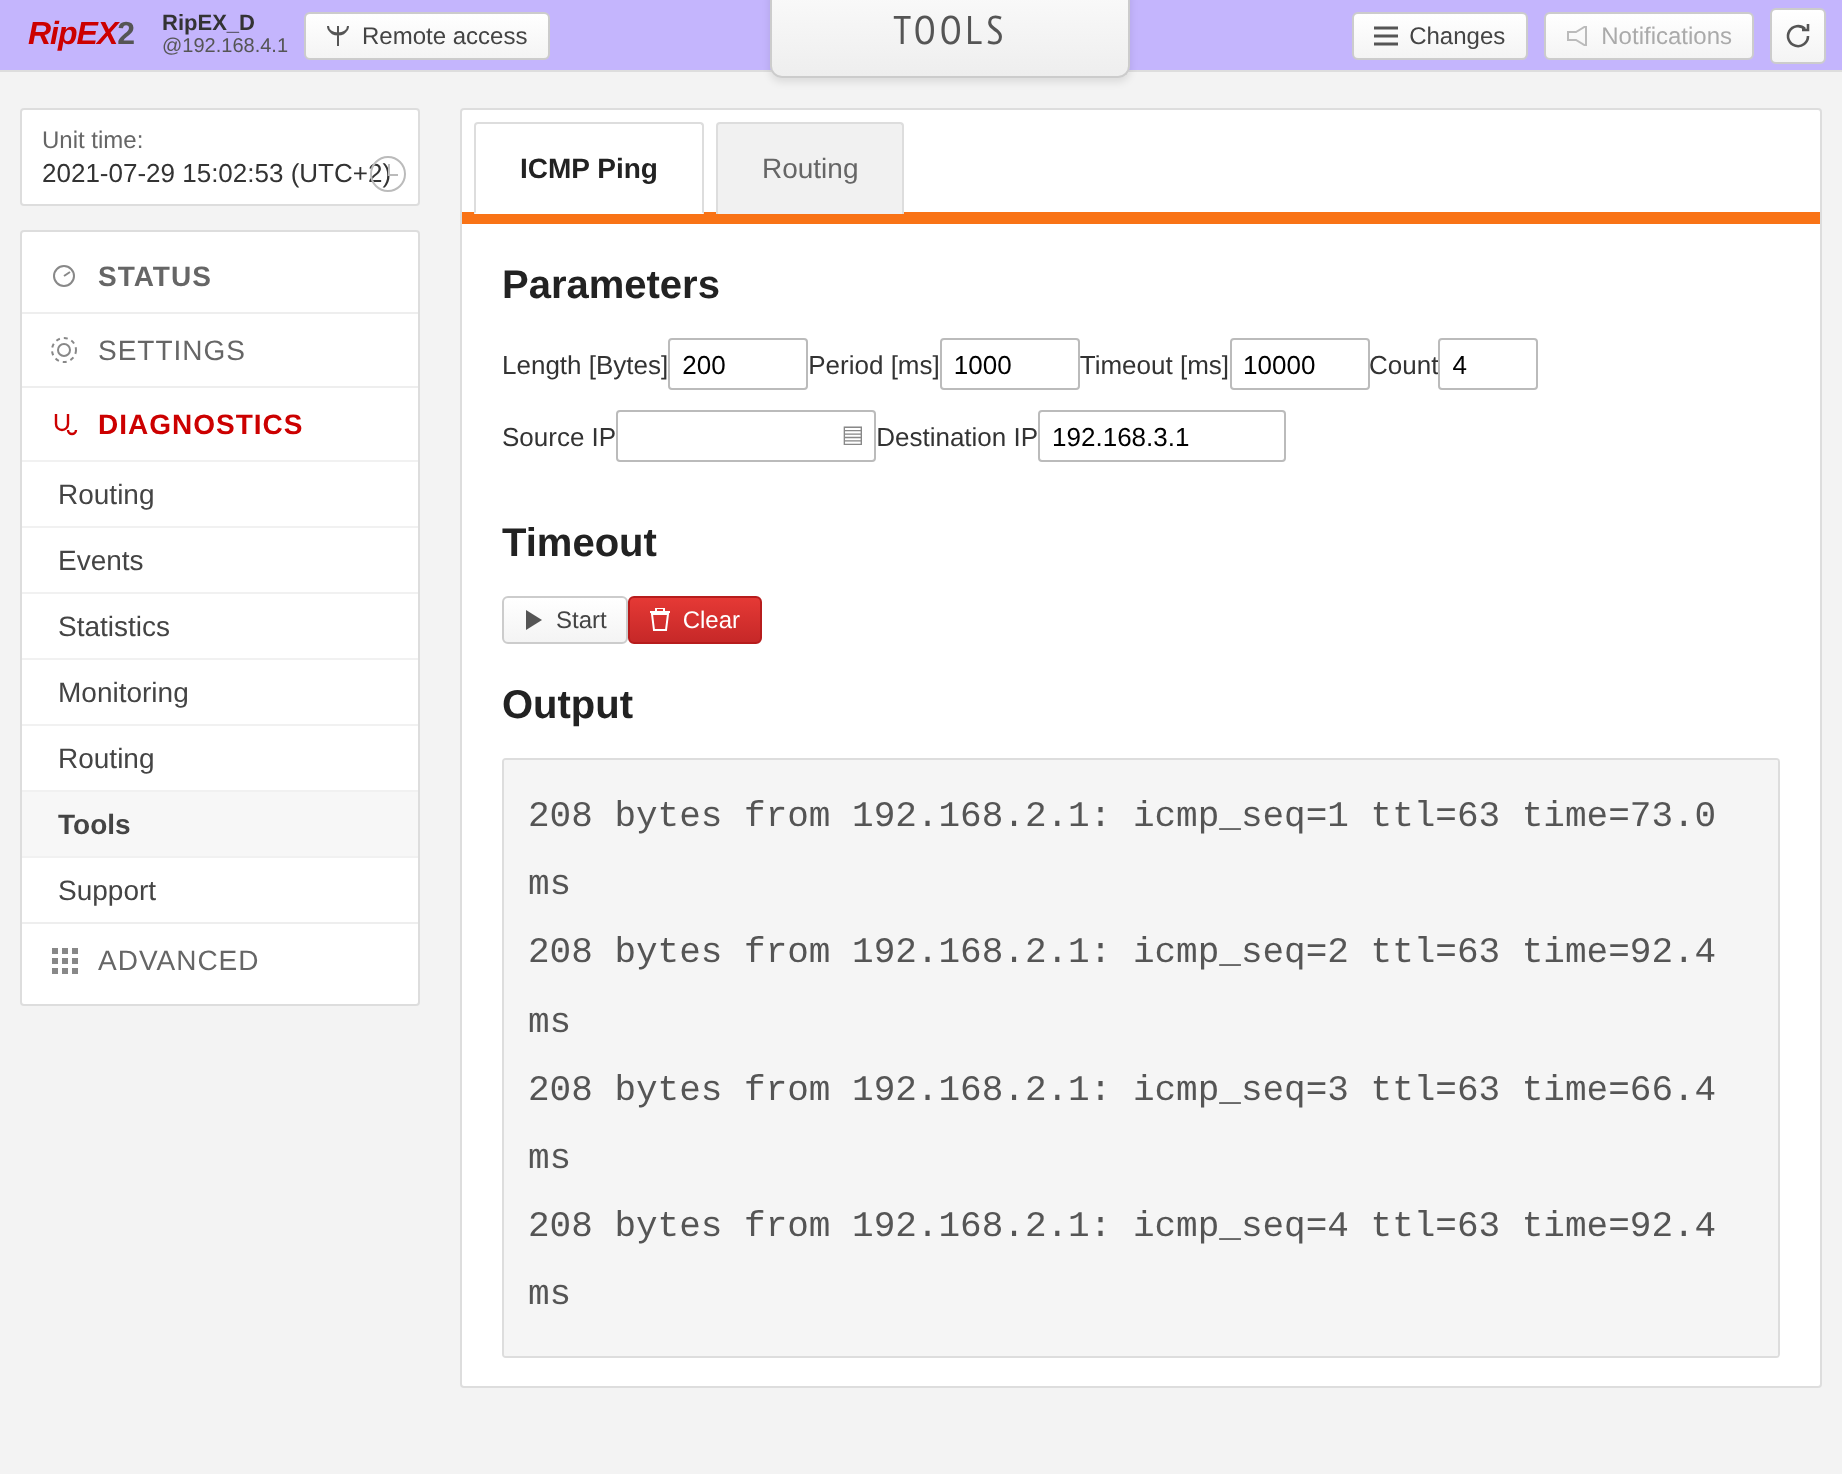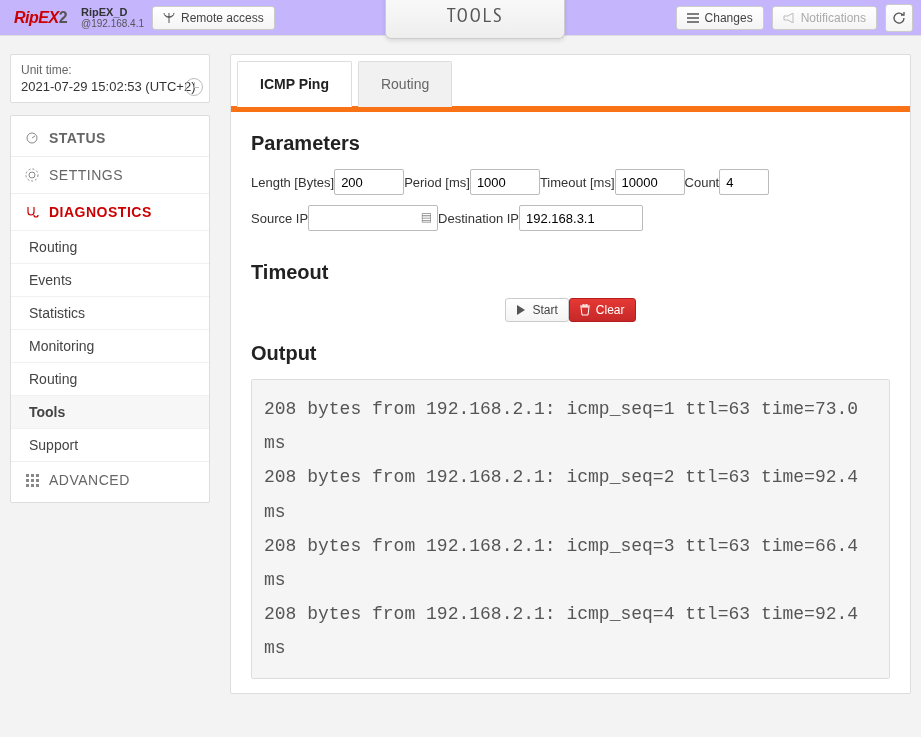--- a/index.html
+++ b/index.html
@@ -157,21 +157,21 @@
     border-radius:2px;
     padding: 12px 12px;
     font-family: "Courier New", monospace;
     font-size: 18px;
     line-height: 1.9;
     color:#555;
     height: 300px;
     overflow-y: scroll;
     white-space: pre-wrap;
   }
-  .ctrl-row { display:flex; justify-content:center; margin-top:4px; }
+  .ctrl-row { display:flex; justify-content:flex-start; margin-top:4px; }
   
   svg { display:block; }
 </style>
 </head>
 <body>
 
 <div class="topbar">
   <span class="logo">
     <span>RipEX</span><span class="x">2</span>
   </span>

